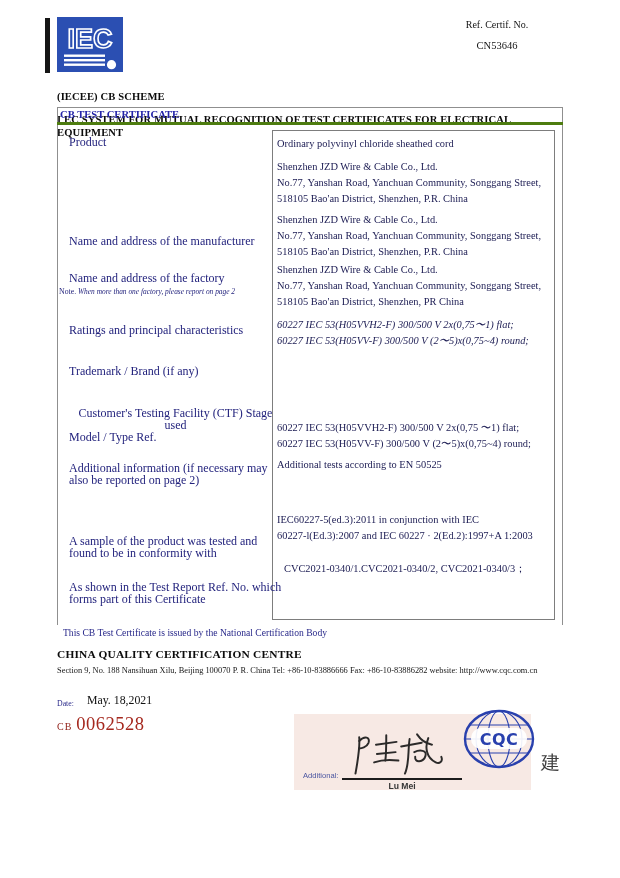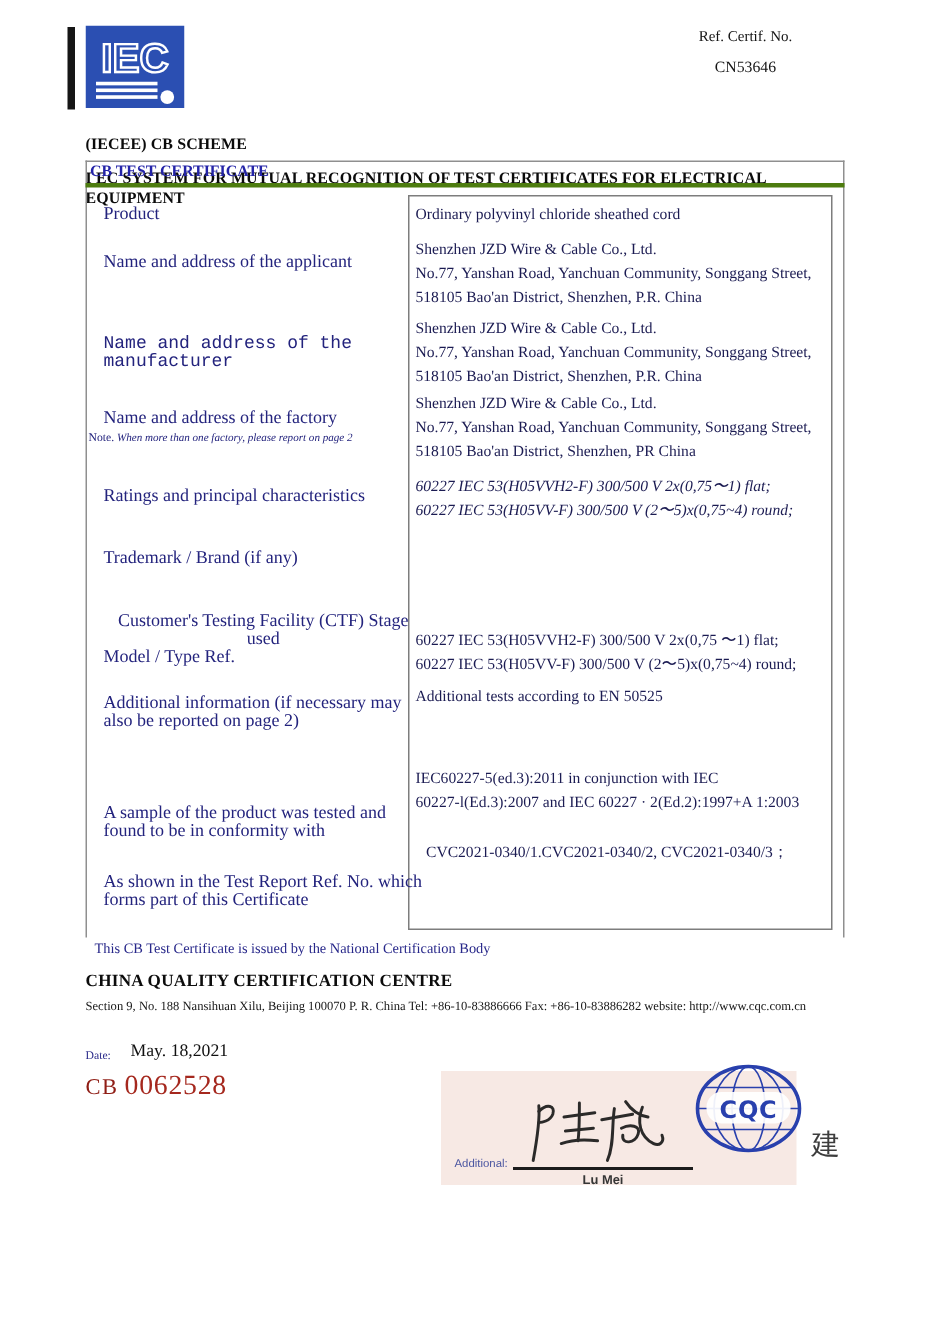--- a/index.html
+++ b/index.html
@@ -29,21 +29,21 @@
   .val{position:absolute;left:277px;width:276px;font-size:10.4px;line-height:15.8px;
        color:#1b1b52;white-space:pre-line;}
 
   
   .issued{position:absolute;left:63px;top:627px;font-size:9.6px;color:#28288a;}
   .org-name{position:absolute;left:57px;top:648px;font-size:11.4px;font-weight:bold;color:#0c0c0c;letter-spacing:.2px;}
   .org-addr{position:absolute;left:57px;top:666px;font-size:8.4px;color:#161616;white-space:nowrap;}
   .date-label{position:absolute;left:57px;top:699px;font-size:7.8px;color:#2a2a8a;}
   .date-value{position:absolute;left:87px;top:693px;font-size:11.8px;color:#101010;}
   .cb-row{position:absolute;left:57px;top:714px;color:#9e2118;}
-  .cb-prefix{font-size:15px;letter-spacing:1px;color:#8f1d15;}
+  .cb-prefix{font-size:10px;letter-spacing:1px;color:#8f1d15;}
   .cb-number{font-size:18.5px;color:#a5281e;letter-spacing:.5px;}
 
   
   .stamp-bg{position:absolute;left:294px;top:714px;width:237px;height:76px;background:#f7e9e4;}
   .sig-label{position:absolute;left:303px;top:771px;font-size:7.6px;color:#4a55a0;
              font-family:"Liberation Sans","DejaVu Sans",sans-serif;}
   .sig-strokes{position:absolute;left:348px;top:731px;width:112px;height:46px;}
   .sig-line{position:absolute;left:342px;top:778px;width:120px;height:2px;background:#1c1c1c;}
   .sig-name{position:absolute;left:342px;top:781px;width:120px;text-align:center;font-size:8.6px;
             font-weight:bold;color:#363636;font-family:"Liberation Sans","DejaVu Sans",sans-serif;}
@@ -71,22 +71,21 @@
   </div>
 
   <div class="hdr-line" style="top:77px;margin-top:36px;">I EC SYSTEM FOR MUTUAL RECOGNITION OF TEST CERTIFICATES FOR ELECTRICAL EQUIPMENT</div>
   <div class="hdr-line" style="top:90px;">(IECEE) CB SCHEME</div>
 
   <div class="outer-box"></div>
   <div class="title-bar">CB TEST CERTIFICATE</div>
   <div class="inner-box"></div>
 
   <div class="lbl" style="top:137px;">Product</div>
-  <div class="lbl" style="top:169px;">Name and address of the applicant</div>
-  <div class="lbl" style="top:224px;font-family:Liberation Mono, monospace;">Name and address of the manufacturer</div>
+  <div class="lbl" style="top:236px;">Name and address of the manufacturer</div>
   <div class="lbl" style="top:273px;">Name and address of the factory</div>
   <div class="note-line"><span>Note.</span><span class="it"> When more than one factory, please report on page 2</span></div>
   <div class="lbl" style="top:325px;">Ratings and principal characteristics</div>
   <div class="lbl" style="top:366px;">Trademark / Brand (if any)</div>
   <div class="lbl" style="top:408px;text-align:center;">Customer's Testing Facility (CTF) Stage used</div>
   <div class="lbl" style="top:432px;">Model / Type Ref.</div>
   <div class="lbl" style="top:463px;">Additional information (if necessary may also be reported on page 2)</div>
   <div class="lbl" style="top:536px;">A sample of the product was tested and found to be in conformity with</div>
   <div class="lbl" style="top:582px;">As shown in the Test Report Ref. No. which forms part of this Certificate</div>
 

